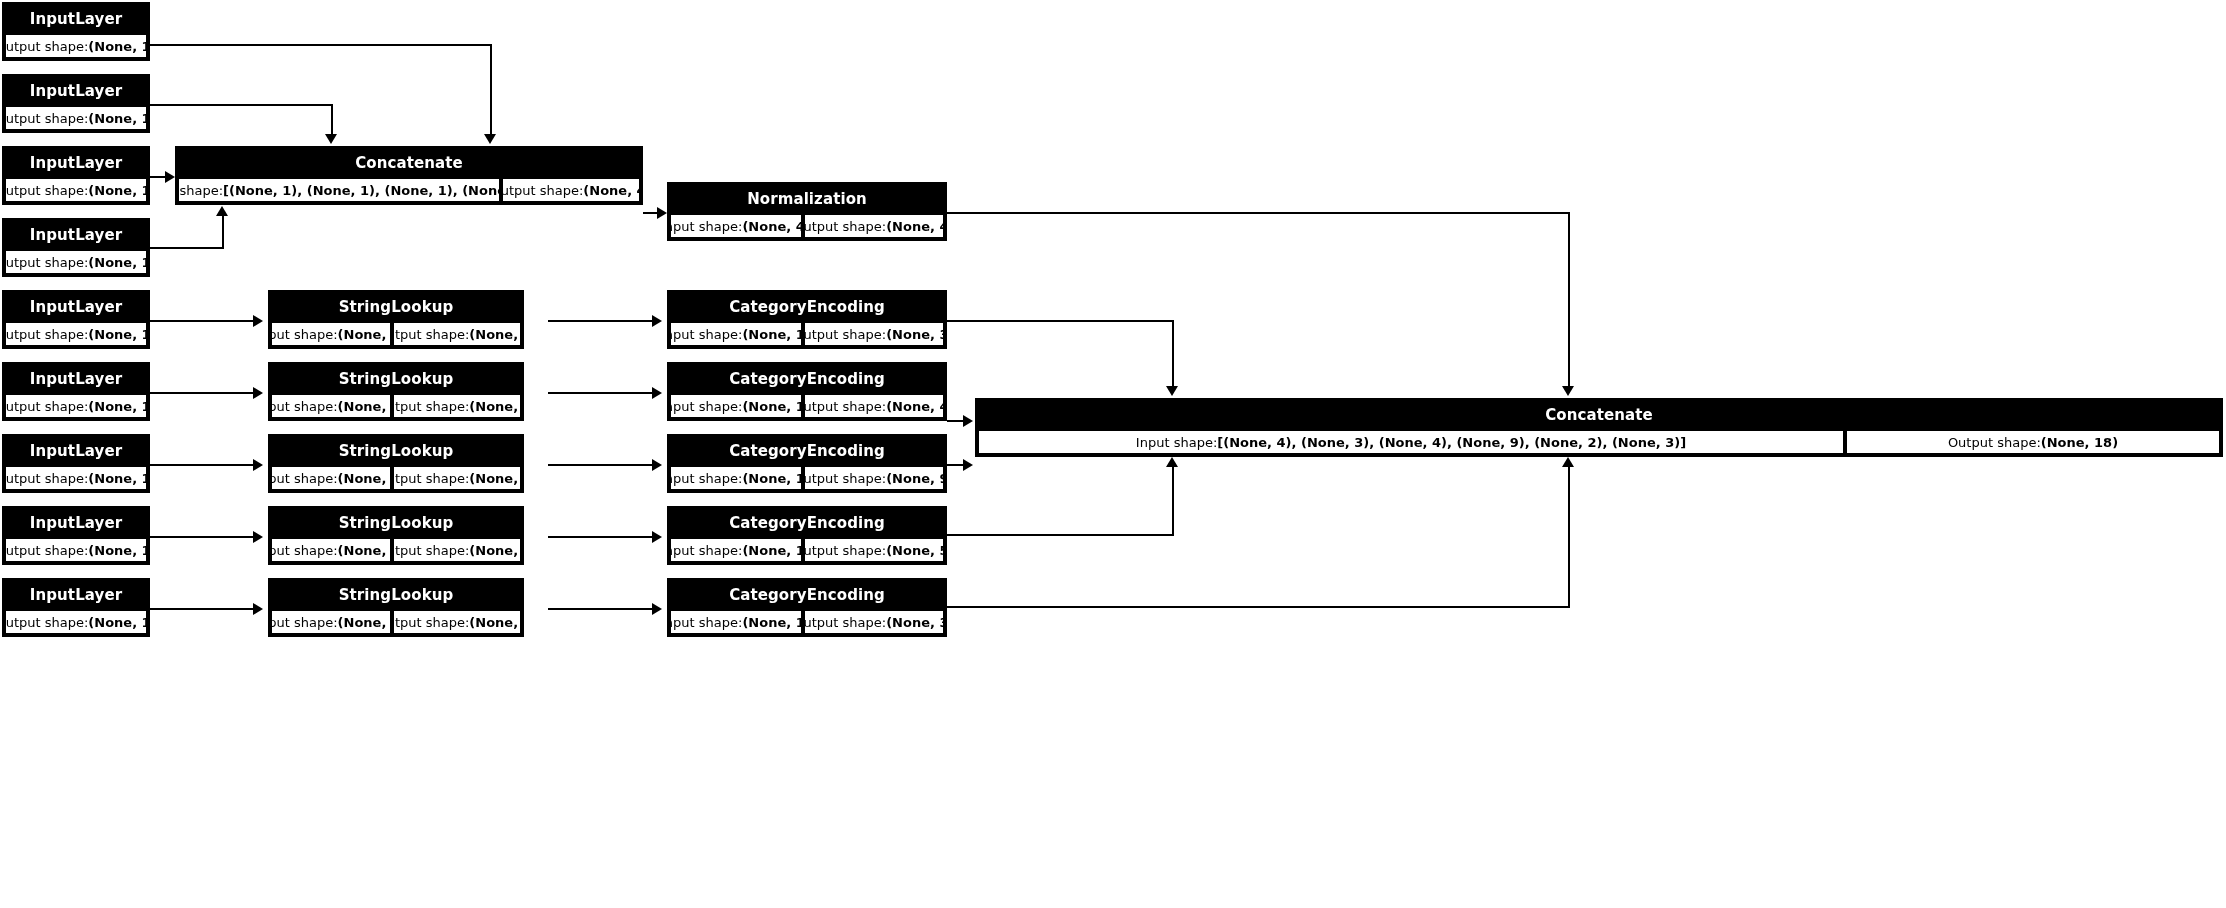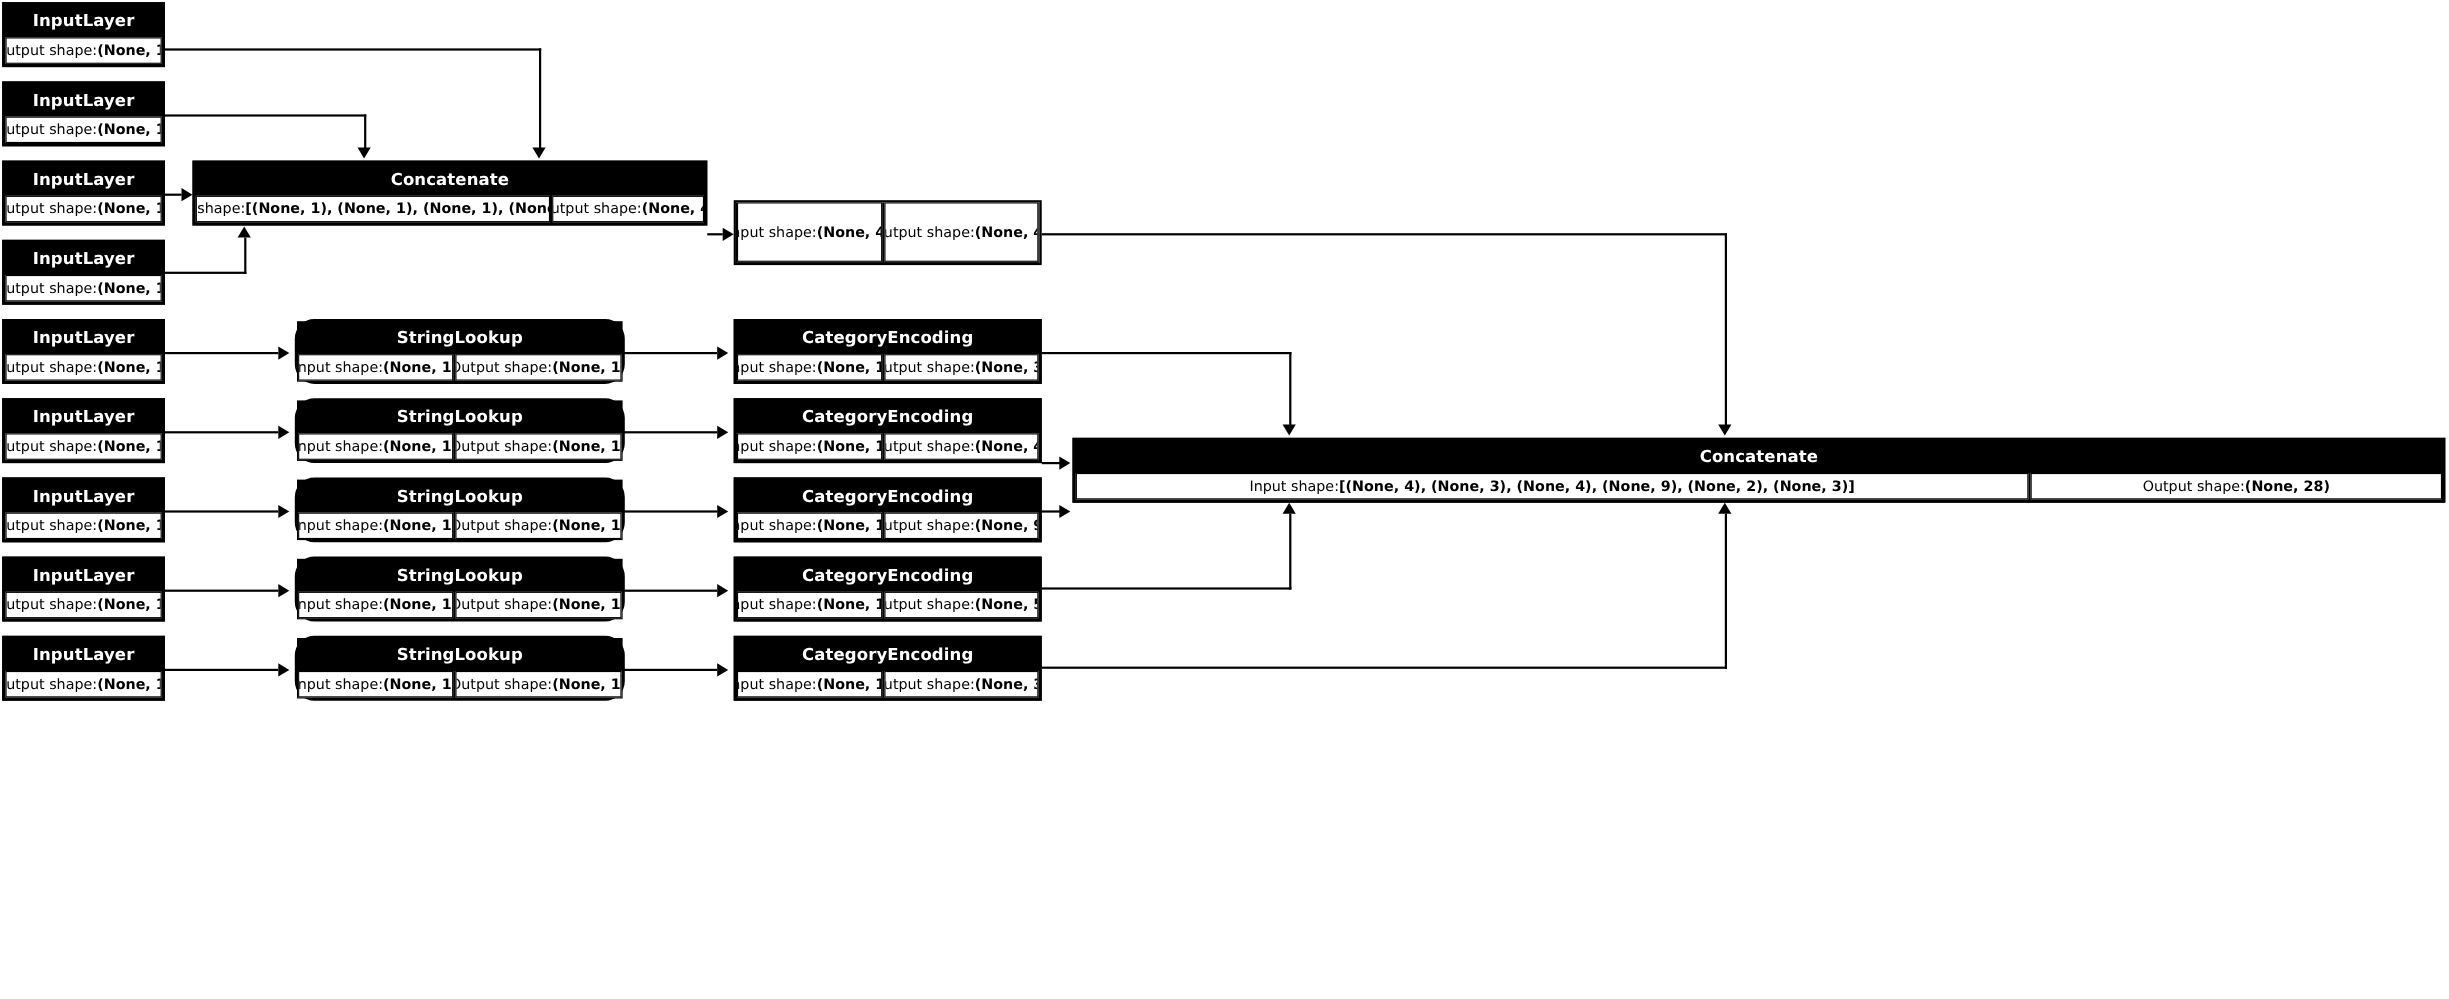--- a/index.html
+++ b/index.html
@@ -61,21 +61,21 @@
     overflow: hidden;
     padding: 0 8px;
     flex: 1 1 auto;
     margin: 0 1px 1px 1px;
   }
   .field b { font-weight: bold; }
   .field .lbl { font-weight: normal; }
 
   
   .n-input   { width: 148px; }
-  .n-lookup  { width: 300px; border-radius: 18px; }
+  .n-lookup  { width: 256px; }
   .n-catenc  { width: 280px; }
 
   
   .seg {
     position: absolute;
     background: #000000;
     z-index: 1;
   }
   .seg.h { height: 2px; }
   .seg.v { width: 2px; }
@@ -194,20 +194,21 @@
           <b>[(None, 1), (None, 1), (None, 1), (None, 1)]</b>
         </div>
       <div class="field">
           <span class="lbl">Output shape: </span>
           <b>(None, 4)</b>
         </div>
     </div>
   </div>
 
   <div class="node" style="left:667px; top:182px; width:280px; height:59px;">
+    <div class="node-title" style="height:30px;">Normalization</div>
     <div class="node-fields">
       <div class="field">
           <span class="lbl">Input shape: </span>
           <b>(None, 4)</b>
         </div>
       <div class="field">
           <span class="lbl">Output shape: </span>
           <b>(None, 4)</b>
         </div>
     </div>
@@ -415,18 +416,18 @@
 
   <div class="node" style="left:975px; top:398px; width:1248px; height:59px;">
     <div class="node-title" style="height:30px;">Concatenate</div>
     <div class="node-fields">
       <div class="field" style="flex:0 0 866px;">
           <span class="lbl">Input shape: </span>
           <b>[(None, 4), (None, 3), (None, 4), (None, 9), (None, 2), (None, 3)]</b>
         </div>
       <div class="field">
           <span class="lbl">Output shape: </span>
-          <b>(None, 28)</b>
+          <b>(None, 18)</b>
         </div>
     </div>
   </div>
 
 </div>
 
 </body></html>

